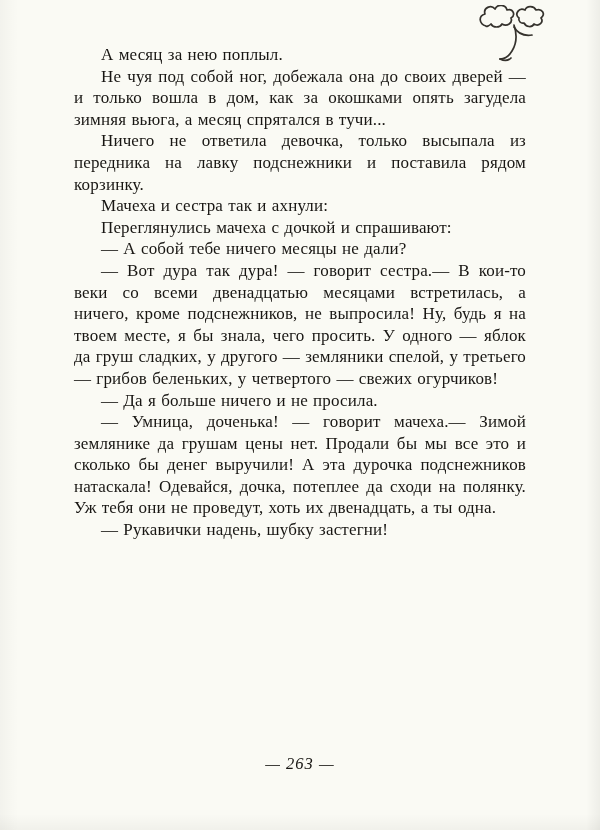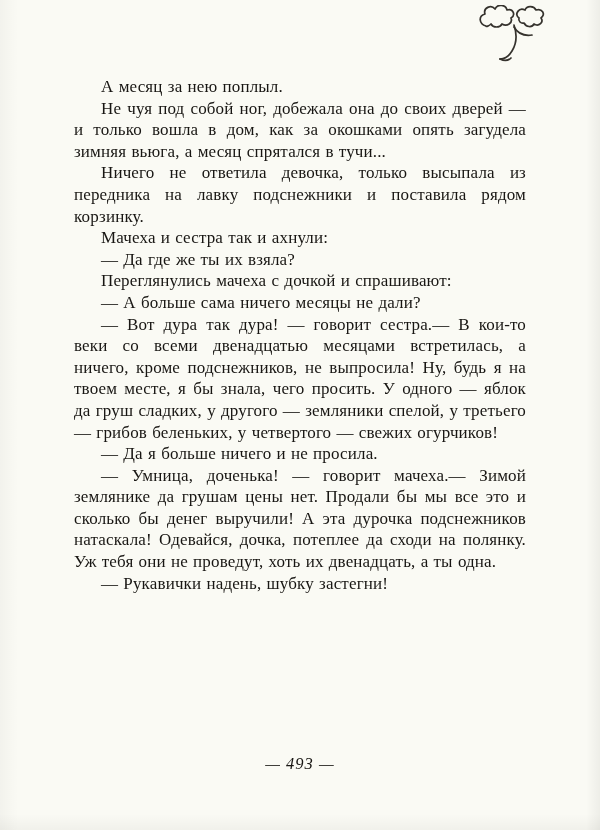--- a/index.html
+++ b/index.html
@@ -23,21 +23,20 @@
       linear-gradient(to right, rgba(0,0,0,0.03), rgba(0,0,0,0) 18px),
       linear-gradient(to left, rgba(0,0,0,0.05), rgba(0,0,0,0) 14px),
       linear-gradient(to top, rgba(0,0,0,0.04), rgba(0,0,0,0) 16px),
       #fafaf4;
   }
   .text-block {
     position: absolute;
     left: 74px;
     top: 44px;
     width: 452px;
-    margin-top: 32px;
   }
   .text-block p {
     margin: 0;
     font-size: 17px;
     line-height: 21.6px;
     text-align: justify;
     text-indent: 27px;
     letter-spacing: 0.15px;
     word-spacing: 0.8px;
   }
@@ -75,24 +74,23 @@
         <path d="M30,54 c4,2 8,2 11,-1"></path>
       </g>
     </svg>
   </div>
 
   <div class="text-block">
     <p>А месяц за нею поплыл.</p>
     <p>Не чуя под собой ног, добежала она до своих дверей — и только вошла в дом, как за окошками опять загудела зимняя вьюга, а месяц спрятался в тучи...</p>
     <p>Ничего не ответила девочка, только высыпала из передника на лавку подснежники и поставила рядом корзинку.</p>
     <p>Мачеха и сестра так и ахнули:</p>
-    <p>— Да где же ты их взяла?</p>
     <p>Переглянулись мачеха с дочкой и спрашивают:</p>
-    <p>— А больше сама ничего месяцы не дали?</p>
+    <p>— А собой тебе ничего месяцы не дали?</p>
     <p>— Вот дура так дура! — говорит сестра.— В кои-то веки со всеми двенадцатью месяцами встретилась, а ничего, кроме подснежников, не выпросила! Ну, будь я на твоем месте, я бы знала, чего просить. У одного — яблок да груш сладких, у другого — земляники спелой, у третьего — грибов беленьких, у четвертого — свежих огурчиков!</p>
     <p>— Да я больше ничего и не просила.</p>
     <p>— Умница, доченька! — говорит мачеха.— Зимой землянике да грушам цены нет. Продали бы мы все это и сколько бы денег выручили! А эта дурочка подснежников натаскала! Одевайся, дочка, потеплее да сходи на полянку. Уж тебя они не проведут, хоть их двенадцать, а ты одна.</p>
     <p>— Рукавички надень, шубку застегни!</p>
   </div>
 
-  <div class="page-number">— 493 —</div>
+  <div class="page-number">— 263 —</div>
 
 </div>
 
 </body></html>

